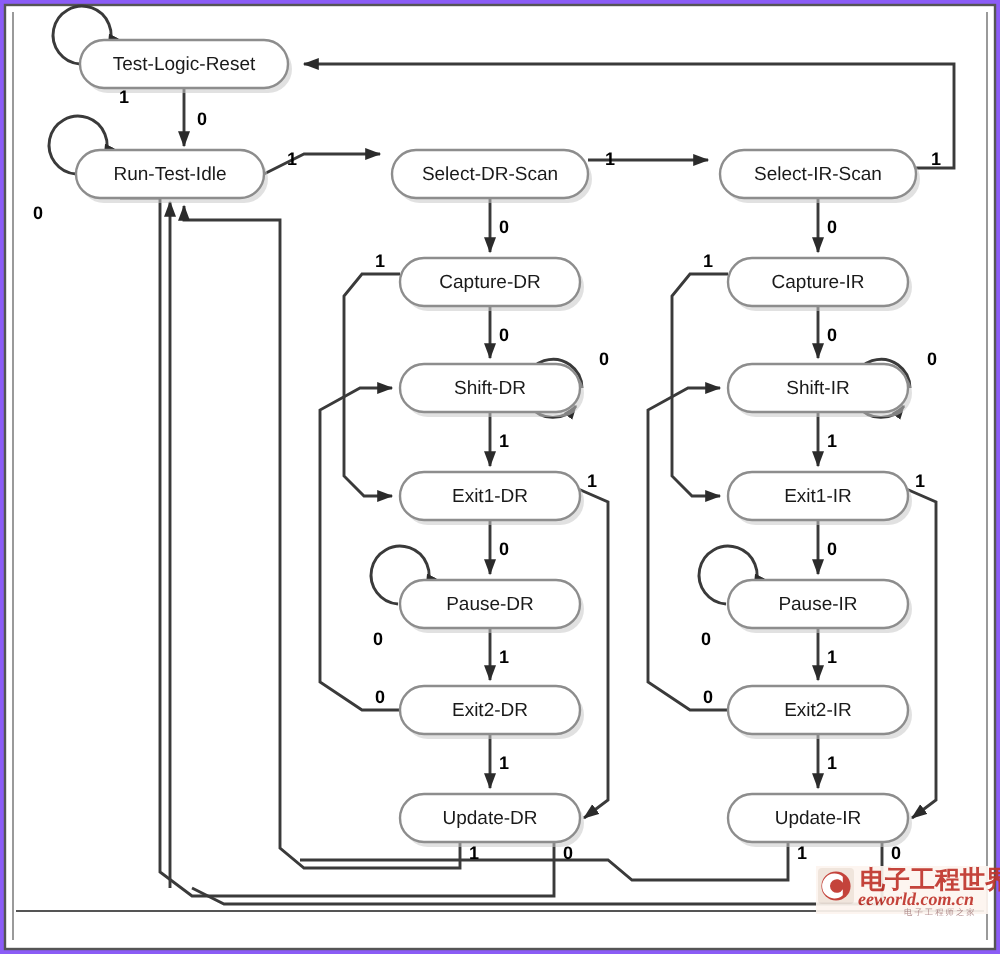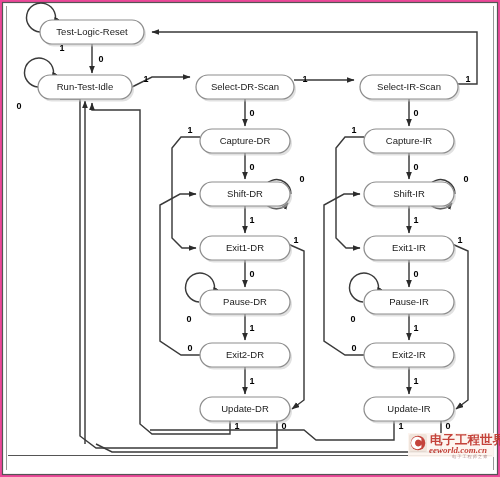--- a/index.html
+++ b/index.html
@@ -1,20 +1,20 @@
 <!DOCTYPE html>
 <html><head>
 <meta charset="utf-8">
 <style>
   html,body{margin:0;padding:0;background:#ffffff;}
   body{
     width:500px;height:477px;overflow:hidden;
     font-family:"Liberation Sans","DejaVu Sans",sans-serif;
   }
-  #stage{position:relative;width:500px;height:477px;background:#ec4899;}
+  #stage{position:relative;width:500px;height:477px;background:#8b5cf6;}
   svg{display:block;}
   .node-label{
     font-family:"Liberation Sans","DejaVu Sans",sans-serif;
     font-size:9.5px;fill:#1a1a1a;text-anchor:middle;
     dominant-baseline:middle;
   }
   .edge-label{
     font-family:"Liberation Sans","DejaVu Sans",sans-serif;
     font-size:9px;font-weight:bold;fill:#000;
     text-anchor:middle;dominant-baseline:middle;

